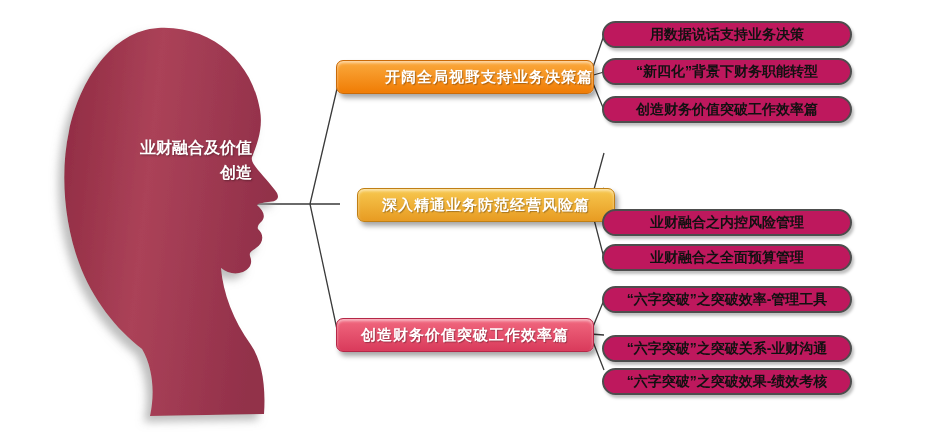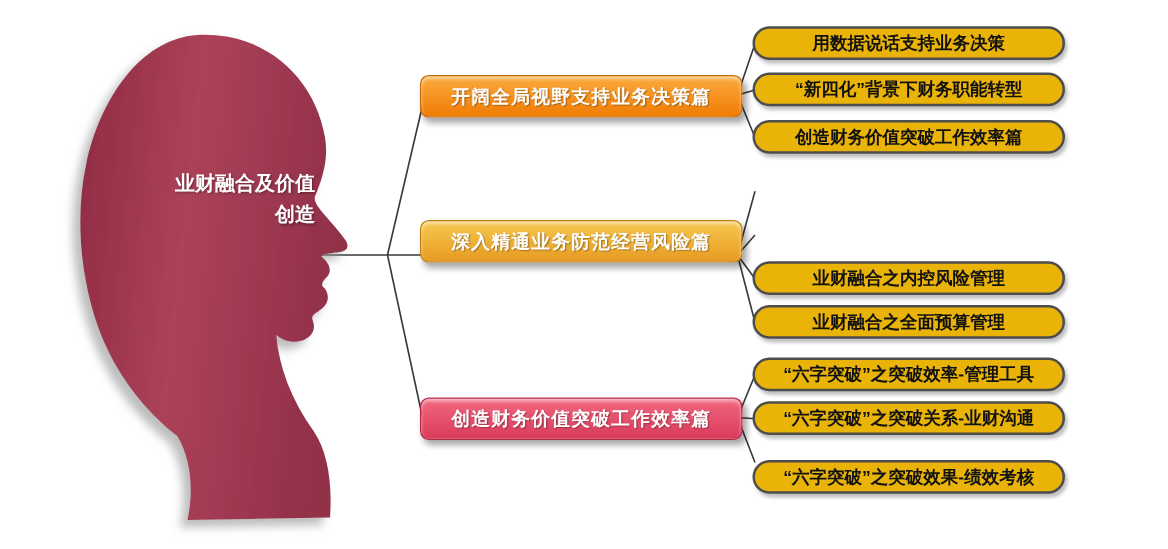--- a/index.html
+++ b/index.html
@@ -13,33 +13,33 @@
     color:#ffffff;font-weight:bold;font-size:16px;line-height:25px;
     text-shadow:1px 1px 2px rgba(0,0,0,0.35);
   }
   .branch{
     position:absolute;left:336px;width:256px;height:32px;border-radius:7px;
     display:flex;align-items:center;justify-content:center;
     color:#ffffff;font-weight:bold;font-size:15px;letter-spacing:1px;
     box-shadow:3px 4px 5px rgba(0,0,0,0.35), inset 0 2px 3px rgba(255,255,255,0.55);
     text-shadow:1px 1px 1px rgba(0,0,0,0.3);
   }
-  .branch1{top:60px;background:linear-gradient(180deg,#fbaa3e,#f07c04);border:1px solid #c96a08;}
-  .branch2{top:176px;background:linear-gradient(180deg,#f7c84f,#e79b22);border:1px solid #c07f15;}
+  .branch1{top:60px;background:linear-gradient(180deg,#fbaa3e,#f07c04);border:1px solid #c96a08;justify-content:flex-end;}
+  .branch2{top:188px;background:linear-gradient(180deg,#f7c84f,#e79b22);border:1px solid #c07f15;margin-left:21px;}
   .branch3{top:318px;background:linear-gradient(180deg,#f1687f,#d93a5b);border:1px solid #b52747;text-align:right;}
   .sub{
     position:absolute;left:602px;height:27px;min-width:250px;padding:0 12px;
-    background:#eab308;border:2px solid #4d4d4d;border-radius:14px;
+    background:#be185d;border:2px solid #4d4d4d;border-radius:14px;
     display:flex;align-items:center;justify-content:center;
     font-weight:bold;font-size:14px;color:#111111;
     box-shadow:2px 3px 3px rgba(0,0,0,0.25);box-sizing:border-box;
   }
   .p0{top:21px}.p1{top:58px}.p2{top:96px}
   .p3{top:139px}.p4{top:174px}.p5{top:209px}.p6{top:244px}
-  .p7{top:286px}.p8{top:321px}.p9{top:368px}
+  .p7{top:286px}.p8{top:335px}.p9{top:368px}
 </style>
 </head>
 <body>
 
 <div class="canvas">
 
   <svg class="layer-svg" viewBox="0 0 934 439" xmlns="http://www.w3.org/2000/svg">
     <defs>
       <linearGradient id="headGrad" x1="0%" y1="0%" x2="100%" y2="20%">
         <stop offset="0%" stop-color="#8f2a42"></stop>

